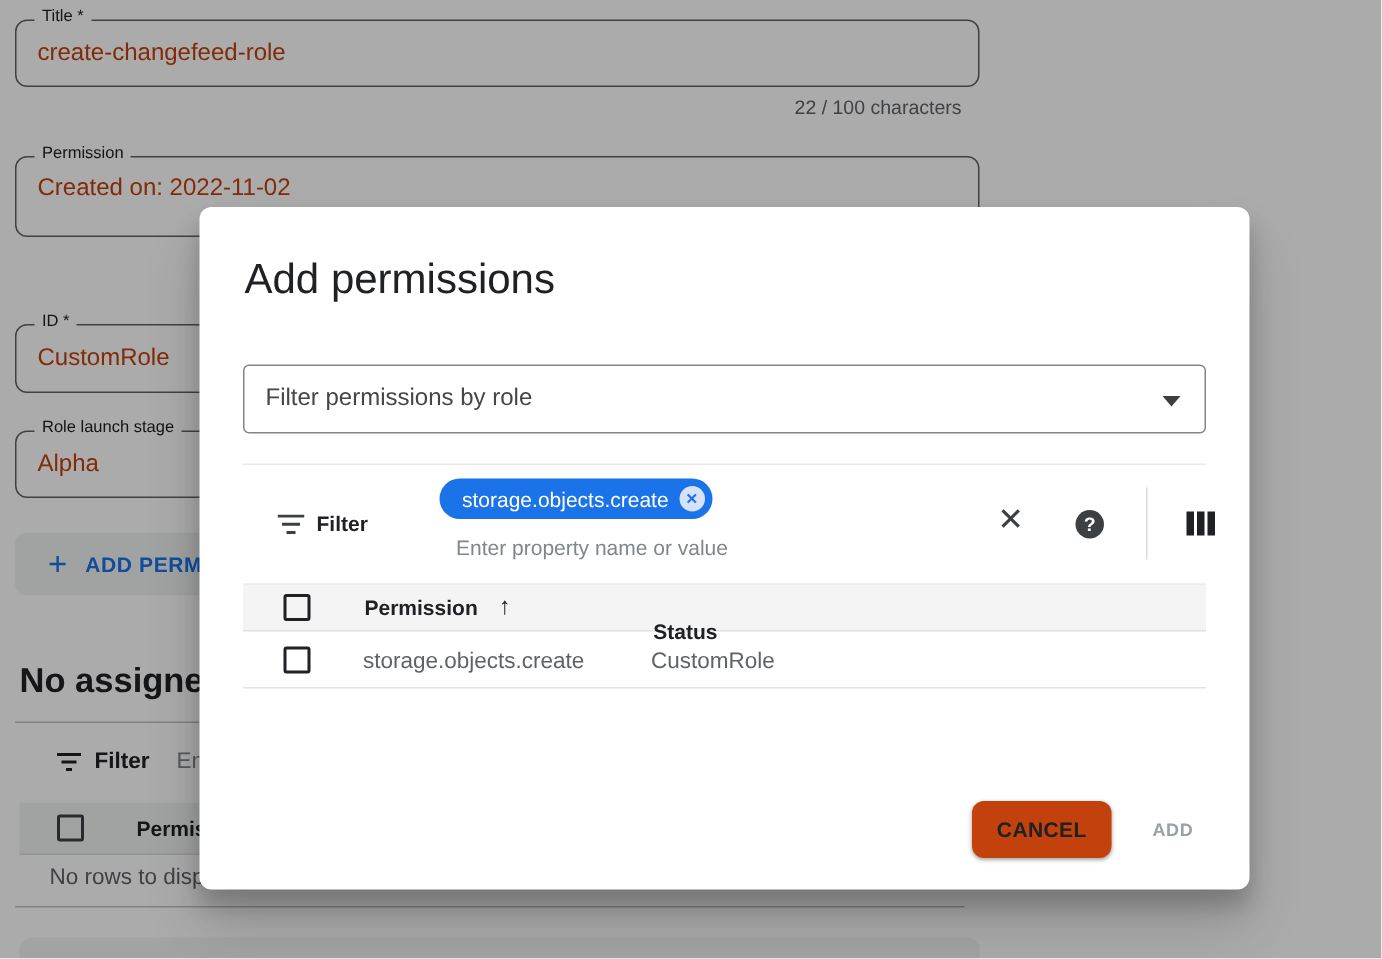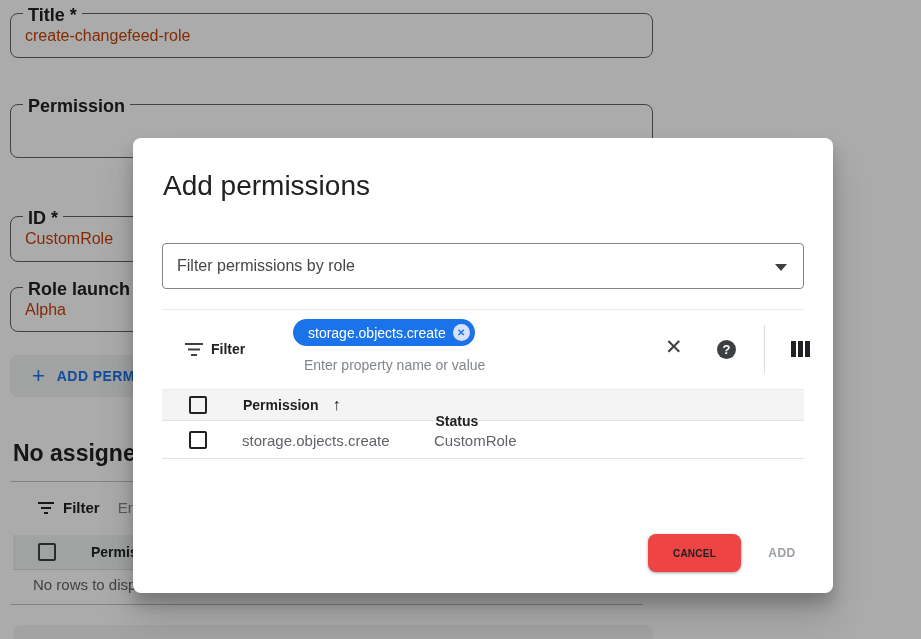--- a/index.html
+++ b/index.html
@@ -4,21 +4,21 @@
 <style>
   * { margin:0; padding:0; box-sizing:border-box; }
   html,body { width:921px; height:639px; overflow:hidden; background:#fff;
               font-family:"Liberation Sans", sans-serif; }
   #stage { position:relative; width:921px; height:639px; background:#fff; }
 
   
   .ofield { position:absolute; left:10px; width:643px; border:1.4px solid #5f6368;
             border-radius:8px; background:#fff; }
   .ofield .flabel { position:absolute; top:-9px; left:12px; background:#fff;
-                    padding:0 5px; font-size:18px; font-weight:bold; color:#202124; }
+                    padding:0 5px; font-size:11px; font-weight:normal; color:#202124; }
   .ofield .fvalue { padding-left:14px; font-size:16px; color:#c2410c; }
   .vcenter { display:flex; align-items:center; height:100%; }
 
   .counter { position:absolute; top:64px; left:10px; width:631px; text-align:right;
              font-size:13px; color:#5f6368; }
 
   .add-perm-btn { position:absolute; left:10px; top:355px; width:230px; height:42px;
                   background:#f1f3f4; border-radius:8px; display:flex; align-items:center;
                   padding-left:22px; color:#1a73e8; cursor:pointer; }
   .add-perm-btn .plus { font-size:22px; font-weight:400; margin-right:12px; line-height:1; }
@@ -97,43 +97,45 @@
   .m-thead .sort { font-size:16px; font-weight:bold; color:#202124; margin-left:14px; }
   .m-thead .col-status { font-size:14px; font-weight:bold; color:#202124; margin-left:95px;margin-top:32px; }
 
   .m-trow { position:absolute; left:29px; top:284px; width:642px; height:37px;
             border-bottom:1px solid #e3e3e4; display:flex; align-items:center; }
   .m-trow .checkbox { margin-left:27px; }
   .m-trow .cell-perm { font-size:15px; color:#5f6368; margin-left:35px; width:192px; }
   .m-trow .cell-status { font-size:15px; color:#5f6368; }
 
   .btn-cancel { position:absolute; left:515px; top:396px; width:93px; height:38px;
-                background:#ef4444; border:none; border-radius:8px; font-size:10px;
+                background:#c2410c; border:none; border-radius:8px; font-size:14px;
                 font-weight:bold; letter-spacing:.25px; color:#202124;
                 font-family:"Liberation Sans", sans-serif; cursor:pointer;
                 box-shadow:0 1px 2px rgba(60,64,67,.3), 0 1px 3px 1px rgba(60,64,67,.15); }
   .btn-add { position:absolute; left:618px; top:396px; width:62px; height:38px;
              background:transparent; border:none; font-size:12px; font-weight:bold;
              letter-spacing:.5px; color:#9aa0a6;
              font-family:"Liberation Sans", sans-serif; cursor:default; }
 
   .flt-icon svg { display:block; }
 </style>
 </head>
 <body>
 
 <div id="stage">
 
   <div class="ofield" style="top:13px;height:45px;">
     <span class="flabel">Title *</span>
     <div class="fvalue vcenter">create-changefeed-role</div>
   </div>
+  <div class="counter">22 / 100 characters</div>
 
   <div class="ofield" style="top:104px;height:54px;">
     <span class="flabel">Permission</span>
+    <div class="fvalue" style="padding-top:12px;">Created on: 2022-11-02</div>
   </div>
 
   <div class="ofield" style="top:216px;height:46px;">
     <span class="flabel">ID *</span>
     <div class="fvalue vcenter">CustomRole</div>
   </div>
 
   <div class="ofield" style="top:287px;height:45px;">
     <span class="flabel">Role launch stage</span>
     <div class="fvalue vcenter">Alpha</div>

